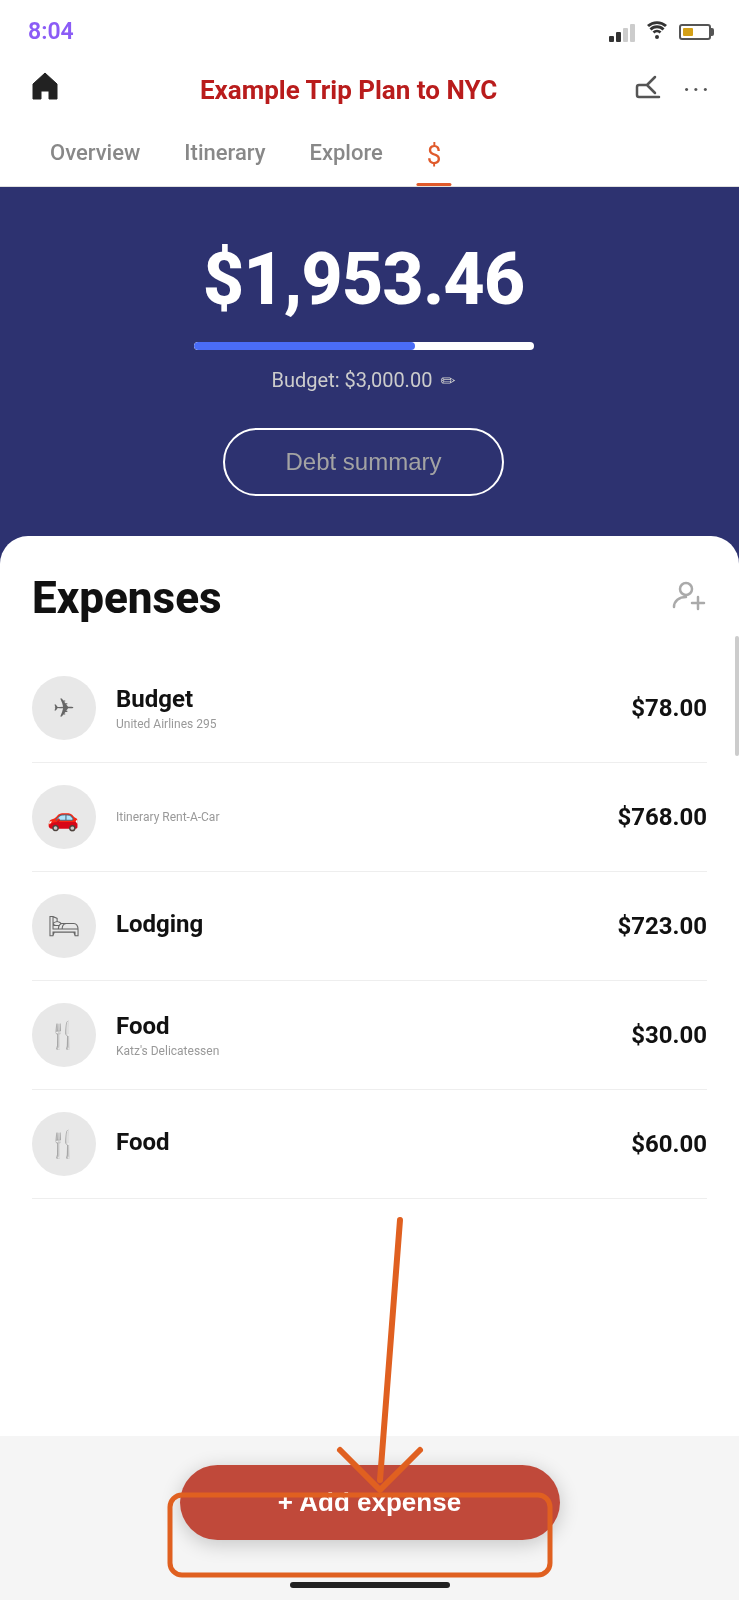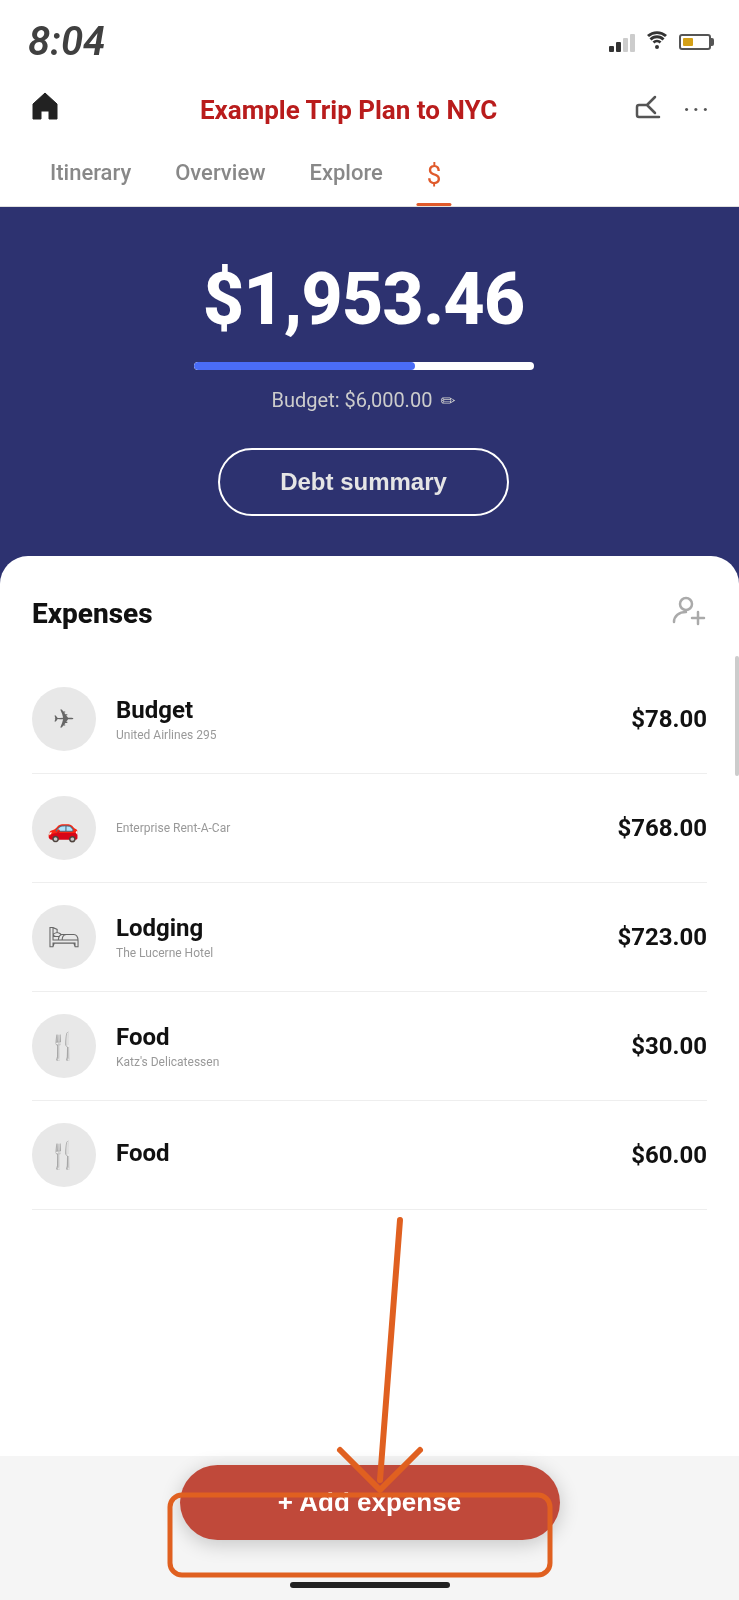--- a/index.html
+++ b/index.html
@@ -16,24 +16,23 @@
 
     
     .status-bar {
       display: flex;
       justify-content: space-between;
       align-items: center;
       padding: 18px 28px 10px 28px;
       background: #fff;
     }
     .status-time {
-      font-size: 40px;
+      font-size: 23px;
       font-weight: 600;
-      color: #404040;
-      font-style: italic;
+      color: #8b5cf6;
     }
     .status-icons {
       display: flex;
       align-items: center;
       gap: 10px;
     }
     .signal-bars {
       display: flex;
       align-items: flex-end;
       gap: 2px;
@@ -171,44 +170,44 @@
     }
     .edit-icon {
       font-size: 18px;
       color: #ccc;
     }
     .debt-summary-btn {
       border: 2.5px solid #fff;
       border-radius: 50px;
       padding: 18px 60px;
       background: transparent;
-      color: #e5e5e5;
+      color: #a3a3a3;
       font-size: 24px;
-      font-weight: 700;
+      font-weight: 400;
       cursor: pointer;
       display: inline-block;
     }
 
     
     .expenses-panel {
       background: #fff;
       border-radius: 28px 28px 0 0;
       margin-top: -30px;
       padding: 36px 32px;
       min-height: 900px;
       position: relative;
     }
     .expenses-header {
       display: flex;
       justify-content: space-between;
       align-items: center;
       margin-bottom: 30px;
     }
     .expenses-title {
-      font-size: 28px;
+      font-size: 44px;
       font-weight: 800;
       color: #111;
     }
     .add-person-icon {
       font-size: 30px;
       color: #999;
     }
 
     
     .expense-row {
@@ -343,40 +342,40 @@
       <svg width="28" height="28" viewBox="0 0 28 28" fill="none">
         <path d="M20 4l-8 8m0 0l8 8M12 12H4a2 2 0 0 0-2 2v8a2 2 0 0 0 2 2h20" stroke="#555" stroke-width="2.5" stroke-linecap="round"></path>
       </svg>
     </span>
     <span class="nav-more-icon" style="font-size:28px;color:#555;letter-spacing:2px;">···</span>
   </div>
 </div>
 
 <div class="tab-bar">
   <div class="tab-item">
+    <span>Overview</span>
+  </div>
+  <div class="tab-item">
     <span>Itinerary</span>
-  </div>
-  <div class="tab-item">
-    <span>Overview</span>
   </div>
   <div class="tab-item">
     <span>Explore</span>
   </div>
   <div class="tab-item active">
     <span>$</span>
   </div>
 </div>
 
 <div class="hero">
   <div class="hero-amount">$1,953.46</div>
   <div class="progress-bar-container">
     <div class="progress-bar-fill"></div>
   </div>
   <div class="budget-label">
-    <span>Budget: $6,000.00</span>
+    <span>Budget: $3,000.00</span>
     <span class="edit-icon">✏</span>
   </div>
   <button class="debt-summary-btn">Debt summary</button>
 </div>
 
 <div class="expenses-panel">
   <div class="expenses-header">
     <span class="expenses-title">Expenses</span>
     <span class="add-person-icon">
       <svg width="36" height="36" viewBox="0 0 36 36" fill="none">
@@ -397,32 +396,31 @@
       <div class="expense-sub">United Airlines 295</div>
     </div>
     <span class="expense-amount">$78.00</span>
   </div>
 
   <div class="expense-row">
     <div class="expense-icon-wrap">
       <span class="expense-icon">🚗</span>
     </div>
     <div class="expense-info">
-      <div class="expense-sub">Enterprise Rent-A-Car</div>
+      <div class="expense-sub">Itinerary Rent-A-Car</div>
     </div>
     <span class="expense-amount">$768.00</span>
   </div>
 
   <div class="expense-row">
     <div class="expense-icon-wrap">
       <span class="expense-icon">🛏</span>
     </div>
     <div class="expense-info">
       <div class="expense-name">Lodging</div>
-      <div class="expense-sub">The Lucerne Hotel</div>
     </div>
     <span class="expense-amount">$723.00</span>
   </div>
 
   <div class="expense-row">
     <div class="expense-icon-wrap">
       <span class="expense-icon">🍴</span>
     </div>
     <div class="expense-info">
       <div class="expense-name">Food</div>

